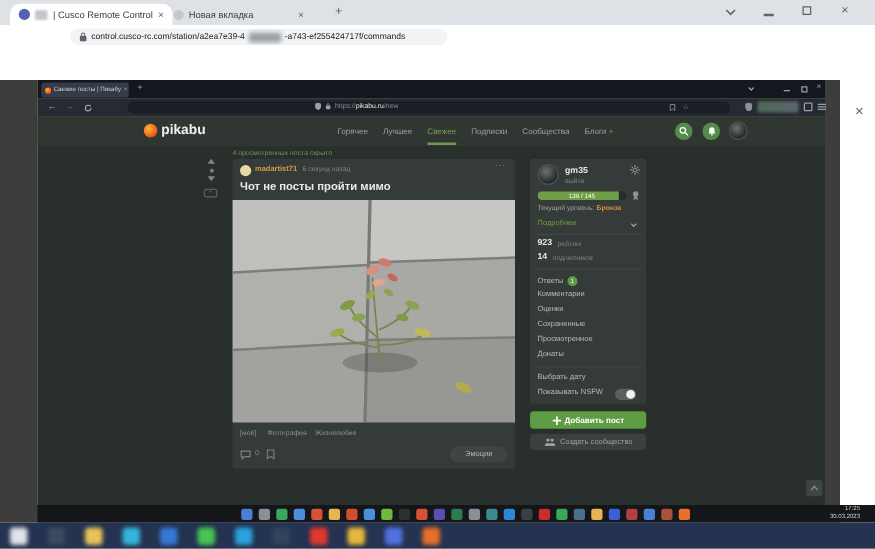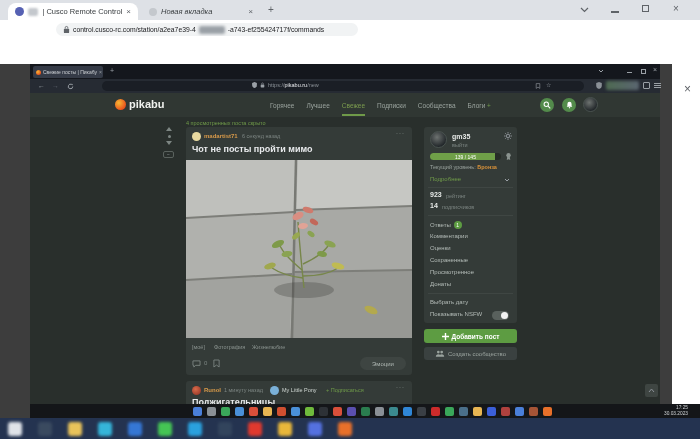--- a/index.html
+++ b/index.html
@@ -67,21 +67,21 @@
 </head>
 <body>
 
 <div class="tabstrip">
   <div class="tab active" style="left:8px;width:130px;">
     <span class="favicon" style="background:#5661b3;"></span>
     <span style="width:15px;height:8px;background:#c4c8cd;border-radius:2px;filter:blur(1px);"></span>
     <span>| Cusco Remote Control</span>
     <span class="tabx">×</span>
   </div>
-  <div class="tab" style="left:142px;width:118px;font-style:italic;">
+  <div class="tab" style="left:132px;width:118px;">
     <span class="favicon" style="background:#c4c8cd;width:8px;height:8px;"></span>
     <span>Новая вкладка</span>
     <span class="tabx">×</span>
   </div>
   <span class="abs navg" style="left:268px;top:5px;">+</span>
   <span class="abs" style="left:580px;top:7px;">
     <svg width="9" height="6" viewBox="0 0 9 6">
         <path d="M1 1l3.5 3.5L8 1" fill="none" stroke="#5f6368" stroke-width="1.2"></path>
       </svg>
     </span>
@@ -362,31 +362,20 @@
             </span>
           <span class="abs" style="left:18px;top:233px;font-size:6px;color:#7d8683;">0</span>
           <span class="abs" style="left:27px;top:232px;">
             <svg width="7" height="9" viewBox="0 0 8 10">
                 <path d="M1 1h6v8L4 6.8 1 9z" fill="none" stroke="#7d8683"></path>
               </svg>
             </span>
           <span class="abs" style="right:6px;top:230px;width:46px;height:13px;background:#3e4542;border-radius:7px;display:flex;align-items:center;justify-content:center;font-size:6px;color:#aeb6b2;">Эмоции</span>
         </div>
 
-        <div class="card" style="left:156px;top:264px;width:226px;height:40px;">
-          <span class="abs" style="left:6px;top:5px;width:9px;height:9px;border-radius:50%;background:radial-gradient(circle at 40% 35%,#d86a4a,#8a2f22);"></span>
-          <span class="abs" style="left:18px;top:6px;font-size:6px;font-weight:bold;color:#d89a4a;">Runol</span>
-          <span class="abs" style="left:38px;top:6px;font-size:5.5px;color:#7d8683;">1 минуту назад</span>
-          <span class="abs" style="left:84px;top:5px;width:9px;height:9px;border-radius:50%;background:#7ab0d8;"></span>
-          <span class="abs" style="left:96px;top:6px;font-size:5.5px;color:#cfd6d2;">My Little Pony</span>
-          <span class="abs" style="left:140px;top:6px;font-size:5.5px;color:#6f9a49;">
-            <span>+</span> <span>Подписаться</span></span>
-          <span class="abs" style="left:210px;top:1px;font-size:7px;color:#7d8683;letter-spacing:1px;">...</span>
-          <span class="abs" style="left:6px;top:16px;font-size:9px;font-weight:600;color:#e8eaec;">Поджигательницы</span>
-        </div>
 
         <div class="card" style="left:394px;top:10px;width:93px;height:196px;">
           <span class="gmava abs" style="left:6px;top:4px;width:17px;height:17px;"></span>
           <span class="abs" style="left:28px;top:6px;font-size:7px;font-weight:bold;color:#e6e9e7;">gm35</span>
           <span class="abs" style="left:28px;top:15px;font-size:5.5px;color:#7d8683;">выйти</span>
           <span class="abs" style="left:80px;top:5px;">
             <svg width="8" height="8" viewBox="0 0 10 10">
                 <circle cx="5" cy="5" r="2" fill="none" stroke="#9aa0a6"></circle>
                 <g stroke="#9aa0a6">
                   <line x1="5" y1="0" x2="5" y2="2"></line>

